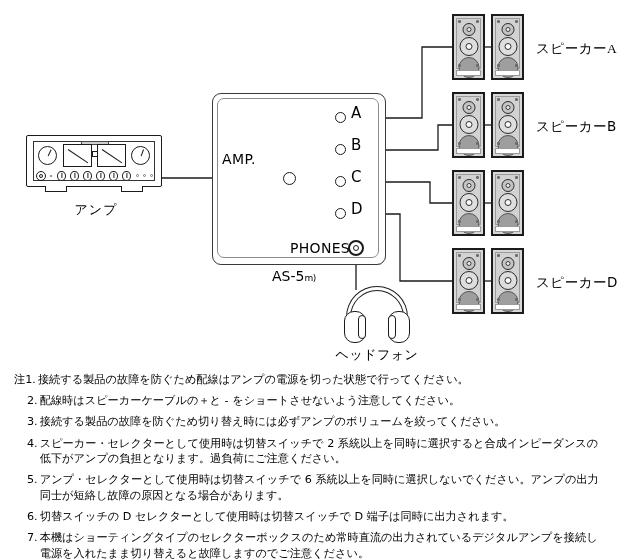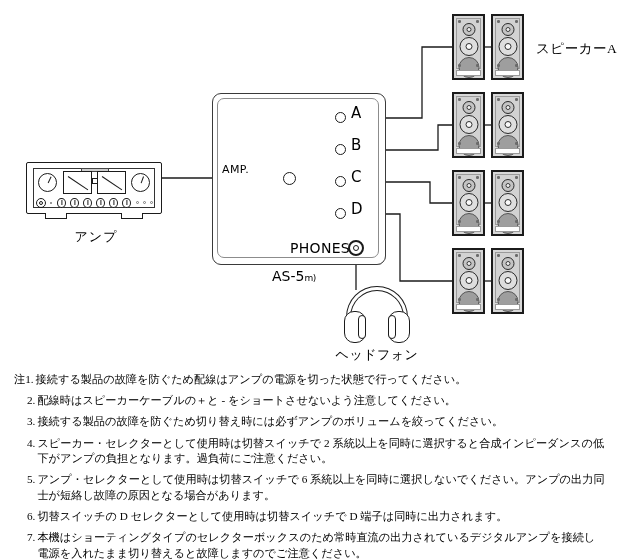--- a/index.html
+++ b/index.html
@@ -17,21 +17,21 @@
   }
 
   #diagram {
     position: absolute;
     left: 0; top: 0;
     width: 620px;
     height: 370px;
   }
 
   
-  .amp-wrap { position: absolute; left: 22px; top: 162px; width: 148px; height: 62px; }
+  .amp-wrap { position: absolute; left: 22px; top: 135px; width: 148px; height: 62px; }
   .amp-body {
     position: absolute; left: 4px; top: 0; width: 136px; height: 52px;
     border: 1.6px solid #1b1b1b; border-radius: 2px; background: #ffffff;
     box-sizing: border-box;
   }
   .amp-inner {
     position: absolute; left: 6px; top: 5px; right: 6px; bottom: 5px;
     border: 1px solid #333; box-sizing: border-box;
   }
   .amp-knob {
@@ -113,21 +113,21 @@
   }
   .box-shadow-b {
     position: absolute; left: 218px; top: 261px; width: 164px; height: 4px;
     background: #b8b8b8; border-radius: 0 0 3px 3px;
   }
   .box-inner {
     position: absolute; left: 217px; top: 98px; width: 162px; height: 160px;
     border: 1px solid #8c8c8c; border-radius: 7px; box-sizing: border-box;
   }
   .amp-text {
-    position: absolute; left: 222px; top: 151px; font-size: 11px; letter-spacing: .4px; margin-top: 12px;
+    position: absolute; left: 222px; top: 151px; font-size: 14px; letter-spacing: .4px;
   }
   .terminal {
     position: absolute; width: 11px; height: 11px; border-radius: 50%;
     border: 1.7px solid #1b1b1b; background: #fff; box-sizing: border-box;
   }
   .term-label { position: absolute; font-size: 15px; }
   .pivot {
     position: absolute; left: 283px; top: 172px; width: 13px; height: 13px; border-radius: 50%;
     border: 1.7px solid #1b1b1b; background: #fff; box-sizing: border-box;
   }
@@ -220,21 +220,21 @@
     position: absolute; width: 2.6px; height: 2.6px; border-radius: 50%;
     background: #6a6a6a;
   }
   .sp-label {
     position: absolute; font-size: 13.5px; letter-spacing: .5px; white-space: nowrap;
   }
 
   
   #notes {
     position: absolute; left: 0; top: 372px; width: 620px; height: 188px;
-    padding: 0 14px 0 14px; box-sizing: border-box; font-family: Liberation Serif, serif;
+    padding: 0 14px 0 14px; box-sizing: border-box;
   }
   .note-row {
     display: flex; align-items: flex-start;
     font-size: 11.2px; line-height: 15.6px; margin-bottom: 5.6px;
   }
   .note-num {
     flex: 0 0 auto; white-space: nowrap; padding-right: 2px;
   }
   .note-text { flex: 1 1 auto; }
   .note-row.first .note-num { padding-left: 0; }
@@ -394,20 +394,21 @@
         <div class="driver mid"></div>
         <div class="driver woofer"></div>
         <span class="corner" style="left:1px;top:1px;"></span>
         <span class="corner" style="right:1px;top:1px;"></span>
         <span class="corner" style="left:1px;bottom:1px;"></span>
         <span class="corner" style="right:1px;bottom:1px;"></span>
       </div>
       <div class="sp-base"></div>
     </div>
   </div>
+  <div class="sp-label" style="left:536px; top:118px;">スピーカーB</div>
 
   <div class="sp-pair" style="left:452px; top:170px;">
     <div class="sp a">
       <div class="sp-face">
         <div class="driver tweeter"></div>
         <div class="driver mid"></div>
         <div class="driver woofer"></div>
         <span class="corner" style="left:1px;top:1px;"></span>
         <span class="corner" style="right:1px;top:1px;"></span>
         <span class="corner" style="left:1px;bottom:1px;"></span>
@@ -448,20 +449,21 @@
         <div class="driver mid"></div>
         <div class="driver woofer"></div>
         <span class="corner" style="left:1px;top:1px;"></span>
         <span class="corner" style="right:1px;top:1px;"></span>
         <span class="corner" style="left:1px;bottom:1px;"></span>
         <span class="corner" style="right:1px;bottom:1px;"></span>
       </div>
       <div class="sp-base"></div>
     </div>
   </div>
+  <div class="sp-label" style="left:536px; top:274px;">スピーカーD</div>
 
 </div>
 
 <div id="notes">
 
   <div class="note-row first">
     <span class="note-num">注1.</span>
     <span class="note-text">接続する製品の故障を防ぐため配線はアンプの電源を切った状態で行ってください。</span>
   </div>
 

